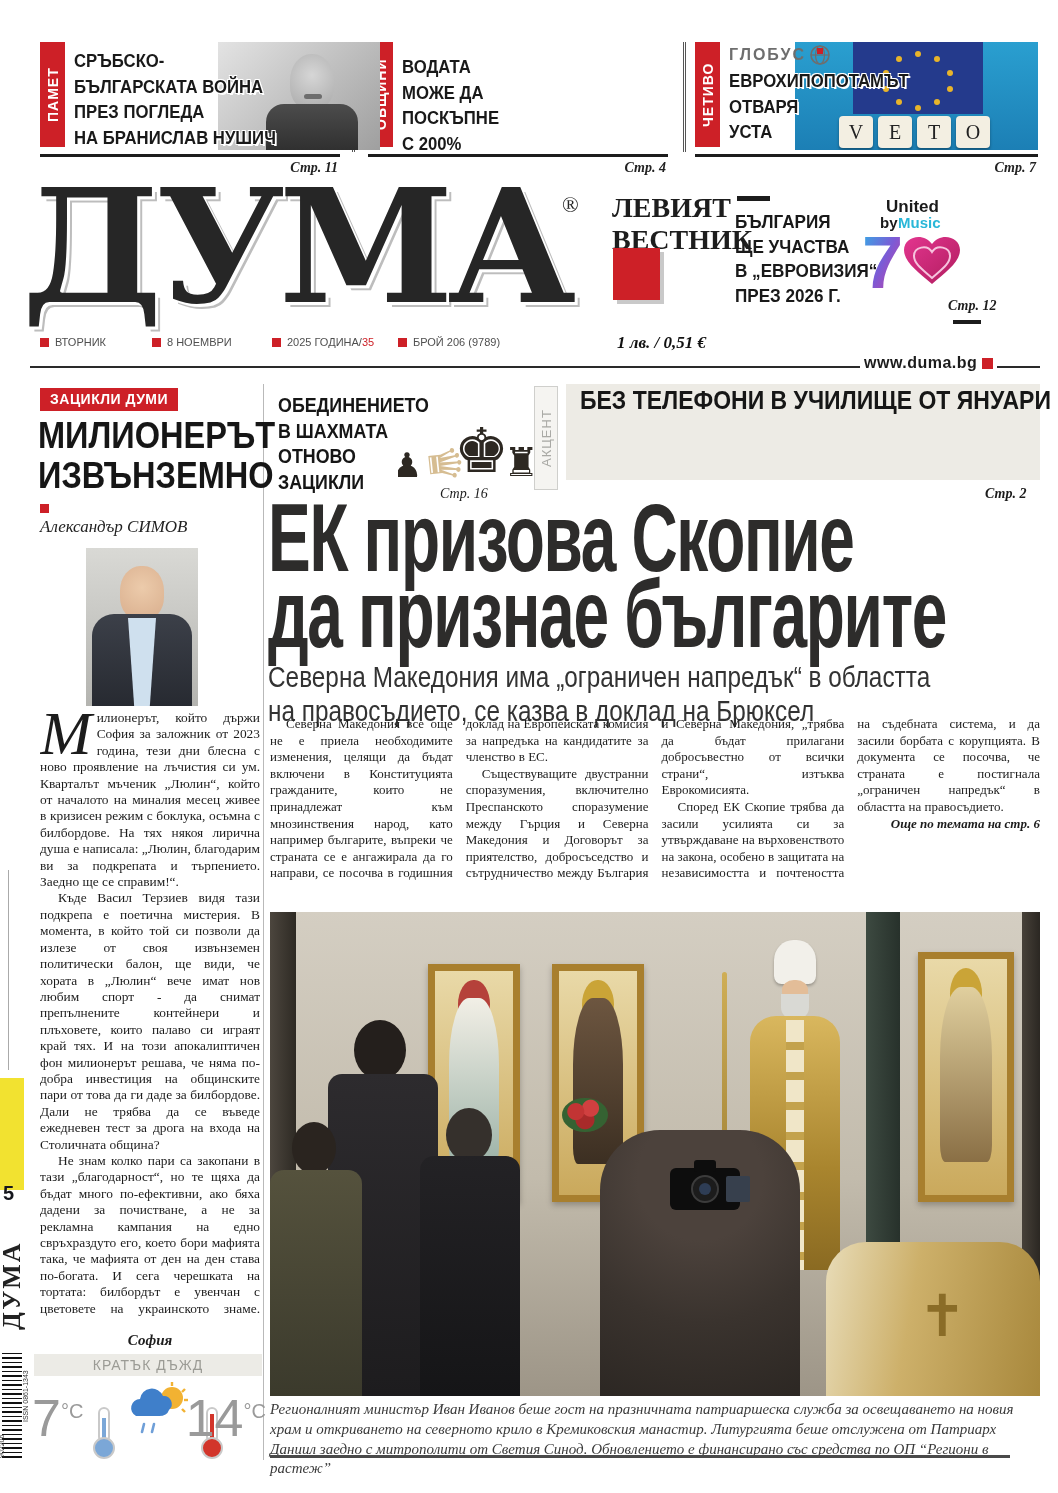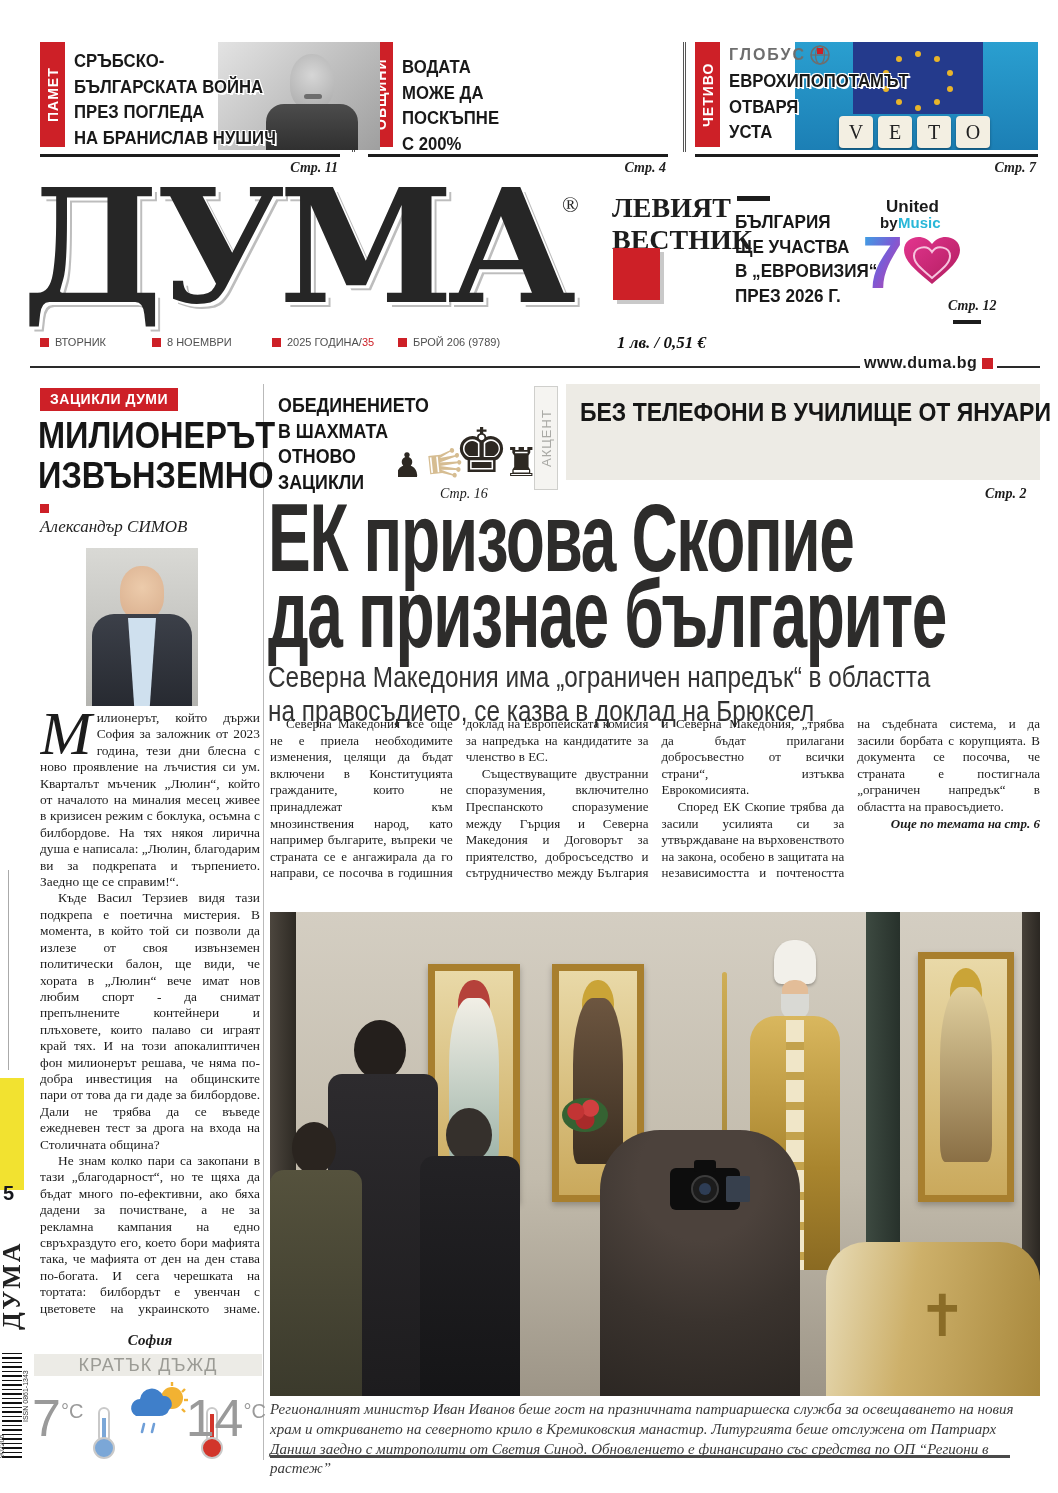--- a/index.html
+++ b/index.html
@@ -90,39 +90,39 @@
   .op-photo { position:absolute; left:86px; top:548px; width:112px; height:158px; background:linear-gradient(#d9d9d5,#b4b4b0); overflow:hidden; }
   .op-photo .face { position:absolute; left:34px; top:18px; width:44px; height:54px; border-radius:46% 46% 42% 42%; background:radial-gradient(circle at 50% 40%,#eccbab,#d8ad8c); }
   .op-photo .suit { position:absolute; left:6px; top:66px; width:100px; height:92px; border-radius:22px 22px 0 0; background:linear-gradient(#3c4049,#272a31); }
   .op-photo .shirt { position:absolute; left:42px; top:70px; width:28px; height:88px; background:#cfe0ee; clip-path:polygon(0 0,100% 0,78% 100%,22% 100%); }
   .op-text { position:absolute; left:40px; top:710px; width:220px; height:608px; overflow:hidden;
     font-family:"Liberation Serif",serif; font-size:13.4px; line-height:16.4px; text-align:justify; color:#1c1c1c; }
   .op-text p { margin:0; text-indent:18px; }
   .op-text p.first { text-indent:0; }
   .dropcap { float:left; font-family:"Liberation Serif",serif; font-style:italic; font-size:62px; line-height:46px; padding-right:5px; color:#1c1c1c; }
   .op-city { position:absolute; left:40px; top:1332px; width:220px; text-align:center; font-family:"Liberation Serif",serif; font-style:italic; font-weight:bold; font-size:15px; }
-  .wx-bar { position:absolute; left:34px; top:1354px; width:228px; height:22px; background:#ecebe6; color:#9b9b95; font-size:18px; letter-spacing:1px; display:flex; align-items:center; justify-content:center; }
+  .wx-bar { position:absolute; left:34px; top:1354px; width:228px; height:22px; background:#ecebe6; color:#9b9b95; font-size:14px; letter-spacing:1px; display:flex; align-items:center; justify-content:center; }
   .wx-row { position:absolute; left:30px; top:1382px; width:236px; height:90px; }
   .wx-temp { position:absolute; top:6px; font-size:52px; color:#9a9a9a; font-family:"Liberation Sans",sans-serif; }
   .wx-temp sup { font-size:20px; color:#9a9a9a; }
   .wx-low { left:2px; } .wx-high { right:0; }
 
   
   .chess-title { position:absolute; left:278px; top:392px; width:190px; font-weight:bold; font-size:21px; line-height:1.22; color:#161616; transform:scaleX(.85); transform-origin:0 0; }
   .chess-photo { position:absolute; left:398px; top:382px; width:135px; height:100px; display:flex; align-items:flex-end; justify-content:center; overflow:hidden; }
   .chess-photo span { font-family:"DejaVu Sans",sans-serif; line-height:1; }
   .chess-pawn  { font-size:34px; color:#2d2822; }
   .chess-queen { font-size:44px; color:#d6bd92; transform:rotate(84deg) translate(4px,-2px); }
   .chess-king  { font-size:62px; color:#2d2822; margin-left:-8px; }
   .chess-rook  { font-size:40px; color:#2d2822; margin-left:-6px; }
   .chess-page { position:absolute; left:440px; top:486px; font-family:"Liberation Serif",serif; font-style:italic; font-weight:normal; font-size:14px; }
   .accent-strip { position:absolute; left:534px; top:386px; width:24px; height:104px; background:#f5f4f1; border:1px solid #cfcfcc;
     color:#a9a9a5; font-size:13px; letter-spacing:1px; writing-mode:vertical-rl; transform:rotate(180deg);
     display:flex; align-items:center; justify-content:center; }
-  .phones-box { position:absolute; left:566px; top:384px; width:474px; height:96px; background:#edebe5; padding:14px 14px 0; }
+  .phones-box { position:absolute; left:566px; top:384px; width:474px; height:96px; background:#edebe5; padding:2px 14px 0; }
   .phones-title { font-weight:bold; font-size:25px; color:#161616; transform:scaleX(.92); transform-origin:0 0; white-space:nowrap; }
   .phones-text { margin-top:3px; font-family:"Liberation Serif",serif; font-style:italic; font-size:15.5px; line-height:1.28; text-align:justify; text-indent:26px; color:#1d1d1d; }
   .phones-page { position:absolute; left:985px; top:486px; font-family:"Liberation Serif",serif; font-style:italic; font-weight:bold; font-size:14px; }
 
   
   .main-headline { position:absolute; left:268px; top:500px; width:1170px; font-weight:bold; font-size:97px; line-height:76px; letter-spacing:-2px; color:#2d2c2b; transform:scaleX(.66); transform-origin:0 0; }
   .main-subhead { position:absolute; left:268px; top:660px; width:920px; font-size:29px; line-height:1.18; color:#333; transform:scaleX(.84); transform-origin:0 0; }
   .main-cols { position:absolute; left:270px; top:716px; width:770px; height:166px; overflow:hidden;
     column-count:4; column-gap:13px; font-family:"Liberation Serif",serif; font-size:13px; line-height:16.6px; text-align:justify; color:#1c1c1c; }
   .main-cols p { margin:0; text-indent:16px; }

